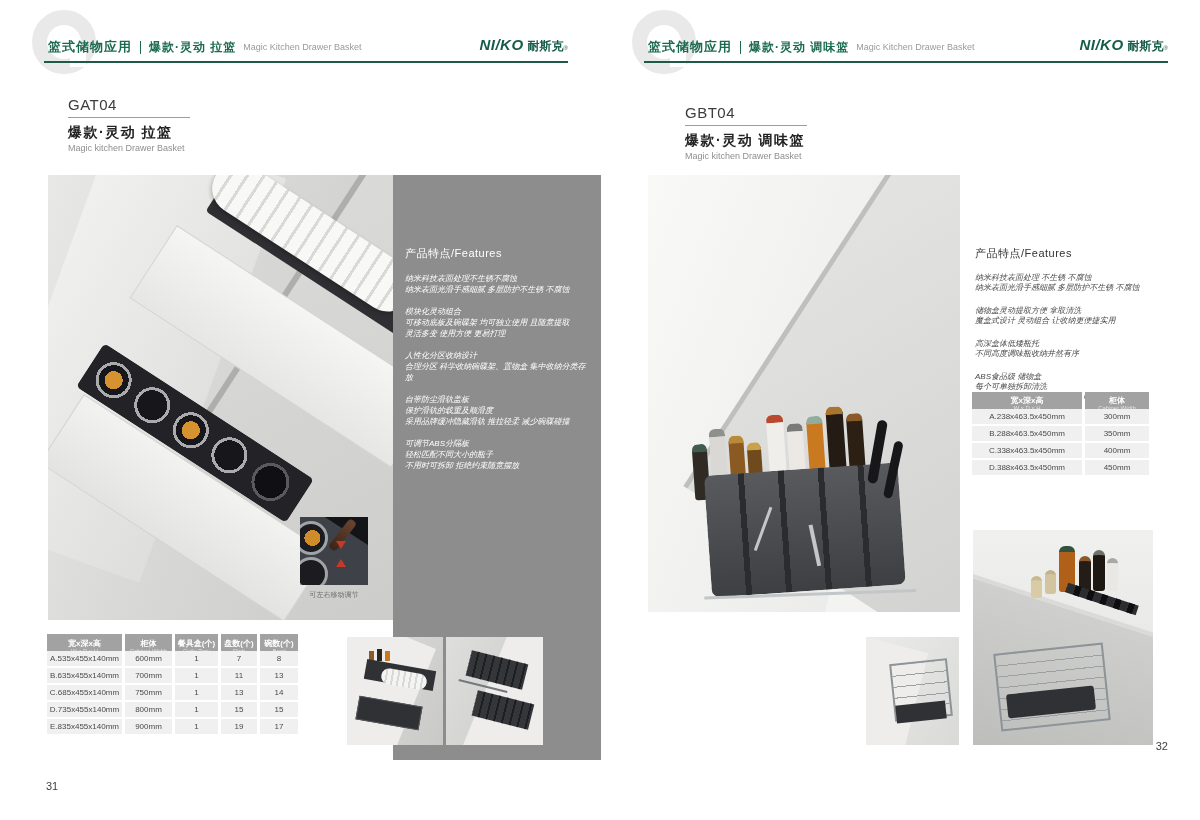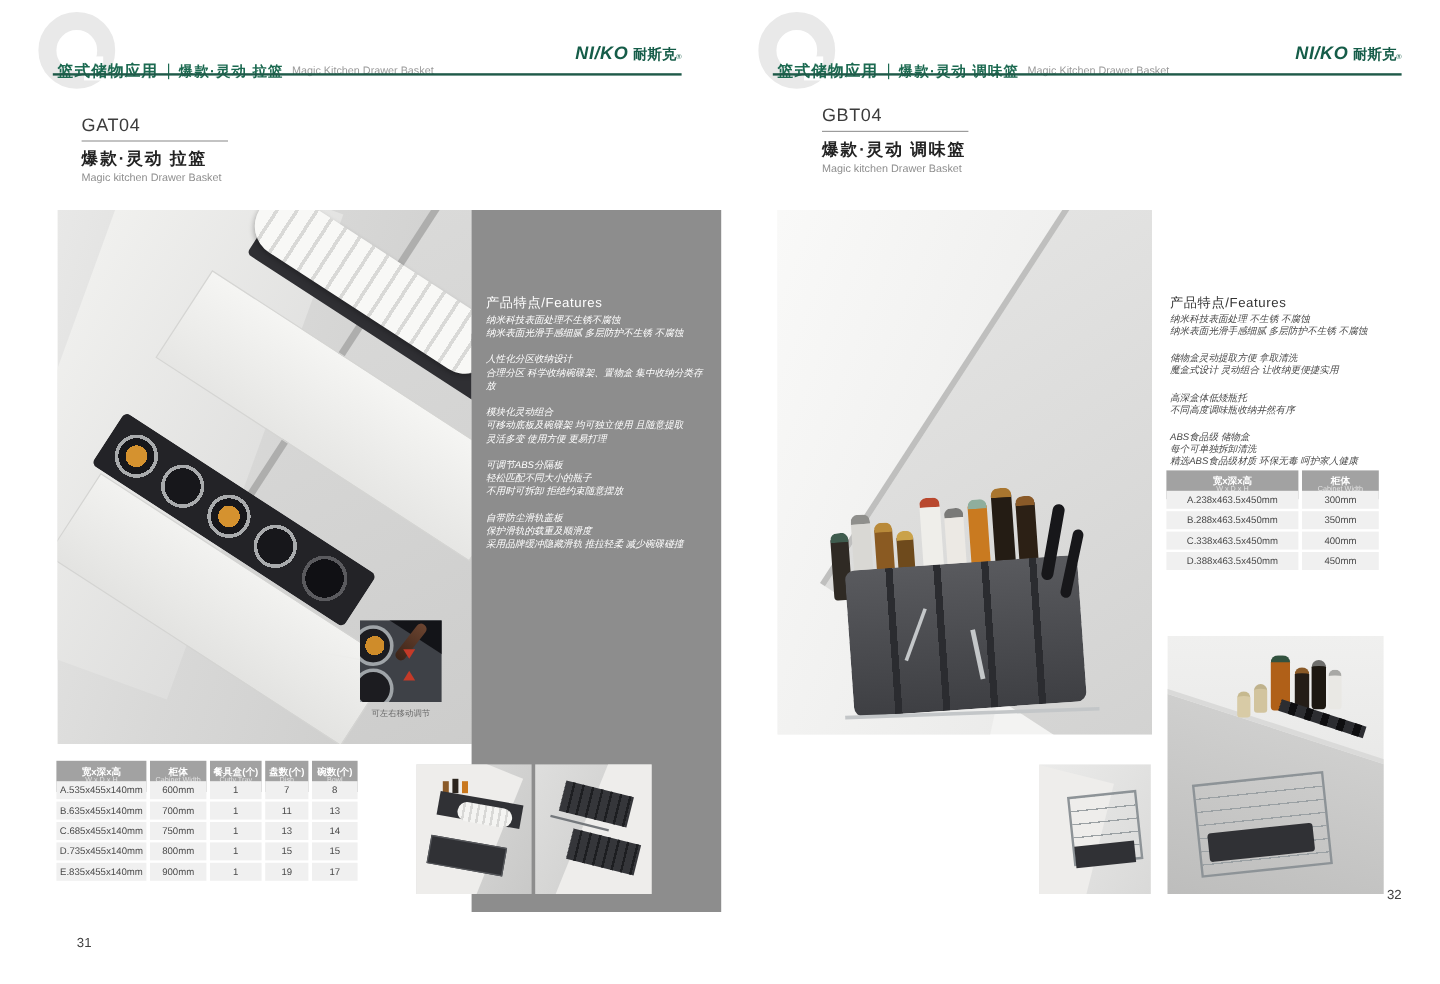--- a/index.html
+++ b/index.html
@@ -5,40 +5,40 @@
   html,body{margin:0;padding:0;background:#fff;}
   .sheet{position:relative;width:1200px;height:820px;background:#ffffff;overflow:hidden;
          font-family:"Liberation Sans","DejaVu Sans",sans-serif;}
   .abs{position:absolute;}
 
   
   .wm{width:34px;height:34px;border:15px solid #e9e9e9;border-radius:50%;}
   .wm-notch{position:absolute;right:-5px;top:22px;width:16px;height:20px;background:#fff;}
 
   
-  .hdr{display:flex;align-items:center;height:18px;white-space:nowrap;margin-top:12px;}
+  .hdr{display:flex;align-items:center;height:18px;white-space:nowrap;}
   .hdr-cat{font-size:13px;font-weight:bold;color:#1c6a51;letter-spacing:1px;}
   .hdr-div{width:1px;height:13px;background:#1c6a51;margin:0 8px;}
   .hdr-cn{font-size:12px;font-weight:bold;color:#1c6a51;letter-spacing:1px;}
   .hdr-en{font-size:9px;color:#9a9a9a;margin-left:7px;}
   .logo{display:flex;align-items:baseline;justify-content:flex-end;width:130px;}
   .logo-en{font-size:15px;font-weight:800;color:#155c48;letter-spacing:.5px;font-style:italic;}
   .logo-cn{font-size:12px;font-weight:bold;color:#155c48;margin-left:4px;}
   .logo-reg{font-size:6px;color:#155c48;vertical-align:super;}
   .rule{height:2px;background:#1f5a49;}
 
   
   .code{font-size:15px;color:#3c3c3c;letter-spacing:.5px;}
   .code-line{width:122px;height:1px;background:#9c9c9c;margin-top:4px;}
   .pname-cn{font-size:14px;font-weight:bold;color:#232323;letter-spacing:1.5px;margin-top:6px;}
   .pname-en{font-size:9px;color:#8f8f8f;margin-top:1px;}
 
   
   .features{line-height:11px;}
-  .feat-heading{font-size:11px;margin-bottom:2px;letter-spacing:.5px;}
+  .feat-heading{font-size:11px;margin-bottom:14px;letter-spacing:.5px;}
   .feat-group{margin-bottom:11px;}
   .feat-line{font-size:8px;font-style:italic;}
   .features-left{color:#ffffff;}
   .features-right{color:#4a4a4a;}
   .features-right .feat-heading{color:#333333;}
   .features-right .feat-line{line-height:10px;}
   .features-right .feat-group{margin-bottom:13px;}
 
   
   .tbl{display:grid;column-gap:3px;row-gap:2px;}
@@ -159,37 +159,37 @@
   </div>
 
   <div class="abs panel" style="left:393px;top:175px;width:208px;height:585px;"></div>
   <div class="abs features features-left" style="left:405px;top:248px;width:182px;">
     <div class="feat-heading">产品特点/Features</div>
     <div class="feat-group">
       <div class="feat-line">纳米科技表面处理不生锈不腐蚀</div>
       <div class="feat-line">纳米表面光滑手感细腻 多层防护不生锈 不腐蚀</div>
     </div>
     <div class="feat-group">
-      <div class="feat-line">人性化分区收纳设计</div>
-      <div class="feat-line">合理分区 科学收纳碗碟架、置物盒 集中收纳分类存放</div>
-    </div>
-    <div class="feat-group">
       <div class="feat-line">模块化灵动组合</div>
       <div class="feat-line">可移动底板及碗碟架 均可独立使用 且随意提取</div>
       <div class="feat-line">灵活多变 使用方便 更易打理</div>
     </div>
     <div class="feat-group">
+      <div class="feat-line">人性化分区收纳设计</div>
+      <div class="feat-line">合理分区 科学收纳碗碟架、置物盒 集中收纳分类存放</div>
+    </div>
+    <div class="feat-group">
+      <div class="feat-line">自带防尘滑轨盖板</div>
+      <div class="feat-line">保护滑轨的载重及顺滑度</div>
+      <div class="feat-line">采用品牌缓冲隐藏滑轨 推拉轻柔 减少碗碟碰撞</div>
+    </div>
+    <div class="feat-group">
       <div class="feat-line">可调节ABS分隔板</div>
       <div class="feat-line">轻松匹配不同大小的瓶子</div>
       <div class="feat-line">不用时可拆卸 拒绝约束随意摆放</div>
-    </div>
-    <div class="feat-group">
-      <div class="feat-line">自带防尘滑轨盖板</div>
-      <div class="feat-line">保护滑轨的载重及顺滑度</div>
-      <div class="feat-line">采用品牌缓冲隐藏滑轨 推拉轻柔 减少碗碟碰撞</div>
     </div>
   </div>
 
   <div class="abs leader" style="left:252px;top:545px;width:50px;"></div>
   <div class="abs ph inset" style="left:300px;top:517px;width:68px;height:68px;">
     <div class="abs co-bar"></div>
     <div class="abs co-bowl orange" style="left:-6px;top:4px;"></div>
     <div class="abs co-bowl" style="left:-6px;top:40px;"></div>
     <div class="abs co-handle"></div>
     <div class="abs tri tri-down" style="left:36px;top:24px;"></div>
@@ -254,40 +254,40 @@
     <div class="abs t-roll" style="left:34px;top:34px;width:46px;height:16px;transform:rotate(10deg);"></div>
     <div class="abs t-dark" style="left:10px;top:64px;width:62px;height:22px;transform:rotate(10deg);border:1px solid #56585c;"></div>
   </div>
   <div class="abs ph thumb" style="left:446px;top:637px;width:97px;height:108px;">
     <div class="abs t-cab" style="left:40px;top:-16px;width:80px;height:150px;transform:rotate(22deg);"></div>
     <div class="abs t-slats" style="left:22px;top:20px;width:58px;height:26px;transform:rotate(14deg);"></div>
     <div class="abs" style="left:12px;top:48px;width:50px;height:2px;background:#74787c;transform:rotate(14deg);"></div>
     <div class="abs t-slats" style="left:28px;top:60px;width:58px;height:26px;transform:rotate(14deg);"></div>
   </div>
 
-  <div class="abs pnum" style="left:64px;top:780px;">31</div>
+  <div class="abs pnum" style="left:46px;top:780px;">31</div>
 
   <div class="abs wm" style="left:632px;top:10px;">
     <div class="wm-notch"></div>
   </div>
 
   <div class="abs hdr" style="left:648px;top:38px;">
     <span class="hdr-cat">篮式储物应用</span>
     <span class="hdr-div"></span>
     <span class="hdr-cn">爆款·灵动 调味篮</span>
     <span class="hdr-en">Magic Kitchen Drawer Basket</span>
   </div>
   <div class="abs logo" style="left:1038px;top:36px;">
     <span class="logo-en">NI/KO</span>
     <span class="logo-cn">耐斯克</span>
     <span class="logo-reg">®</span>
   </div>
   <div class="abs rule" style="left:644px;top:61px;width:524px;"></div>
 
-  <div class="abs" style="left:685px;top:88px;">
+  <div class="abs" style="left:685px;top:104px;">
     <div class="code">GBT04</div>
     <div class="code-line"></div>
     <div class="pname-cn">爆款·灵动 调味篮</div>
     <div class="pname-en">Magic kitchen Drawer Basket</div>
   </div>
 
   <div class="abs ph rp" style="left:648px;top:175px;width:312px;height:437px;">
     <div class="abs rp-wall"></div>
     <div class="abs rp-marble"></div>
     <div class="abs rp-basket">

